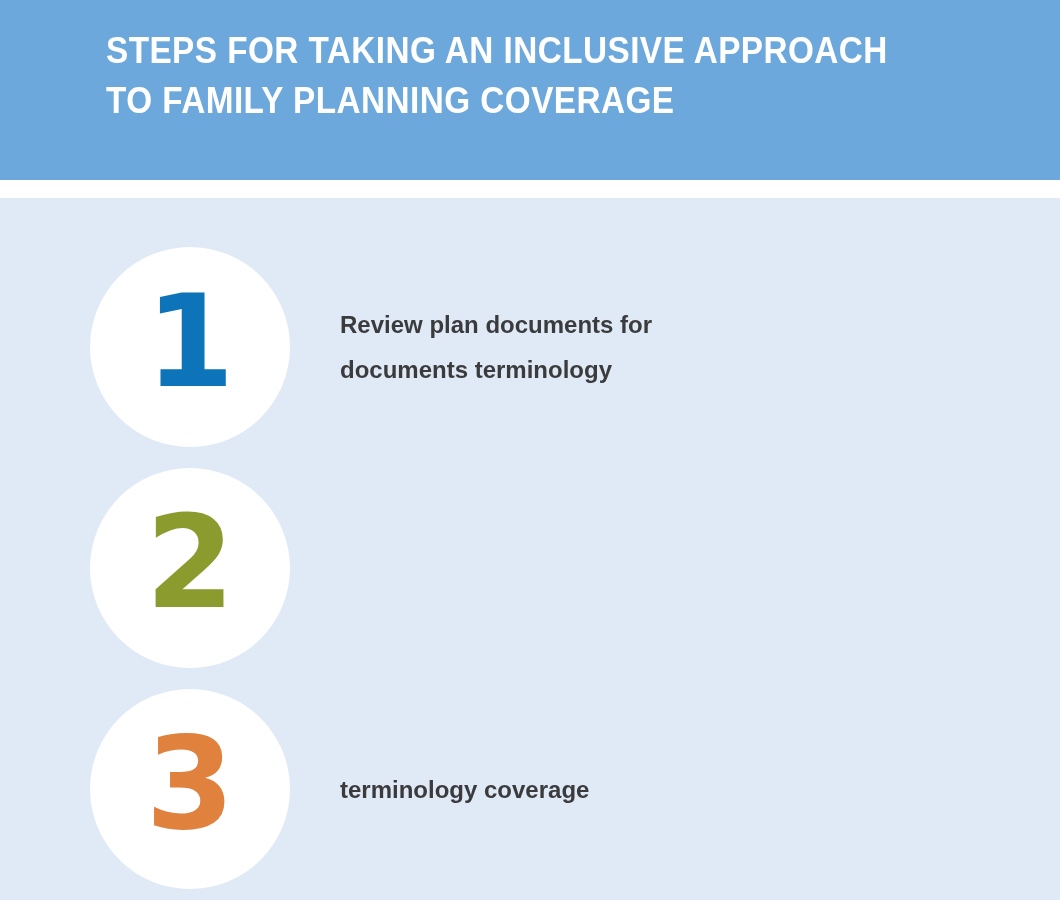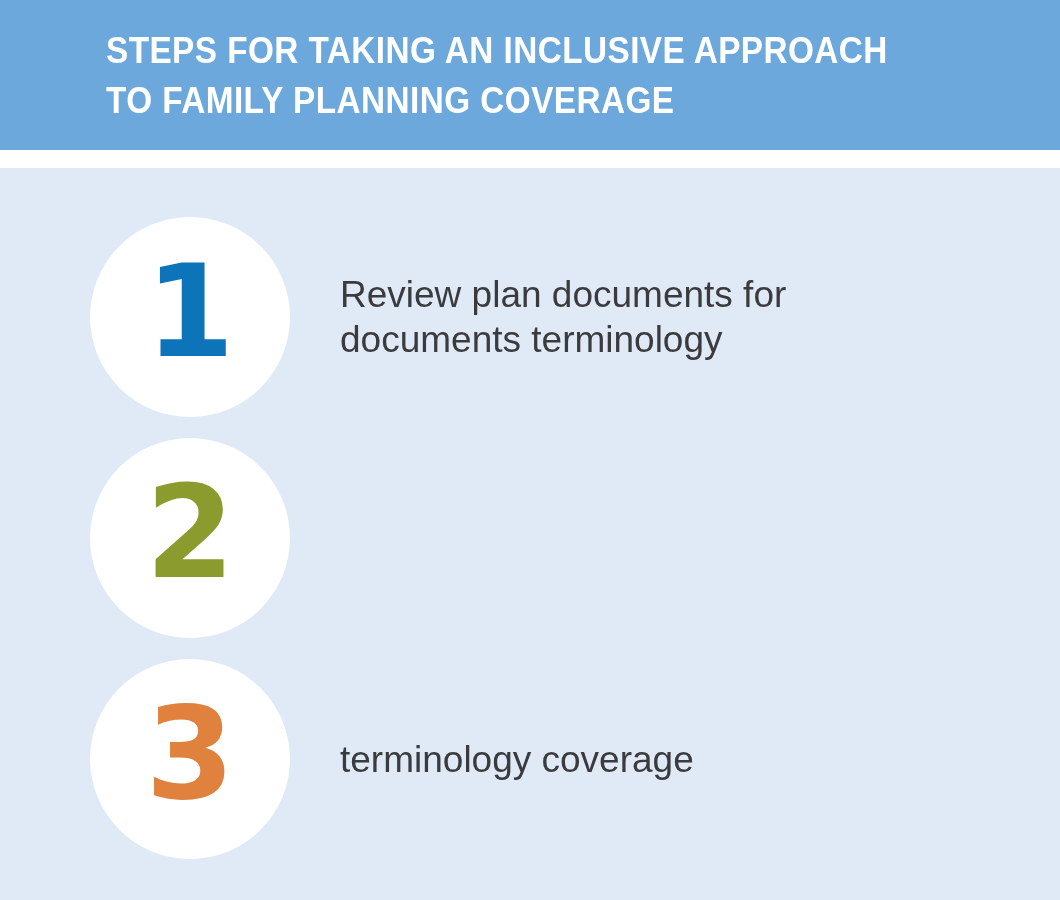--- a/index.html
+++ b/index.html
@@ -12,21 +12,21 @@
     background: #ffffff;
   }
   .canvas {
     width: 1060px;
     height: 900px;
     display: flex;
     flex-direction: column;
   }
   
   .header {
-    height: 150px;
+    height: 180px;
     background: #6CA8DB;
     padding: 26px 40px 0 106px;
     flex: none;
   }
   .title-line {
     color: #FFFFFF;
     font-size: 37px;
     font-weight: bold;
     line-height: 50px;
     letter-spacing: 0.5px;
@@ -64,23 +64,23 @@
   .step-number {
     font-family: "DejaVu Sans", sans-serif;
     font-weight: bold;
     font-size: 128px;
     line-height: 1;
     padding-bottom: 10px;
   }
   .step-text {
     margin-left: 50px;
     color: #3B3B3D;
-    font-size: 37px;
+    font-size: 24px;
     line-height: 45px;
-    font-weight: 400;
+    font-weight: 700;
   }
 </style>
 </head>
 <body>
 
 <div class="canvas">
 
   <div class="header" style="background-color: rgb(108, 168, 219);">
     <div class="title-line" style="color: rgb(255, 255, 255);">STEPS FOR TAKING AN INCLUSIVE APPROACH</div>
     <div class="title-line" style="color: rgb(255, 255, 255);">TO FAMILY PLANNING COVERAGE</div>

